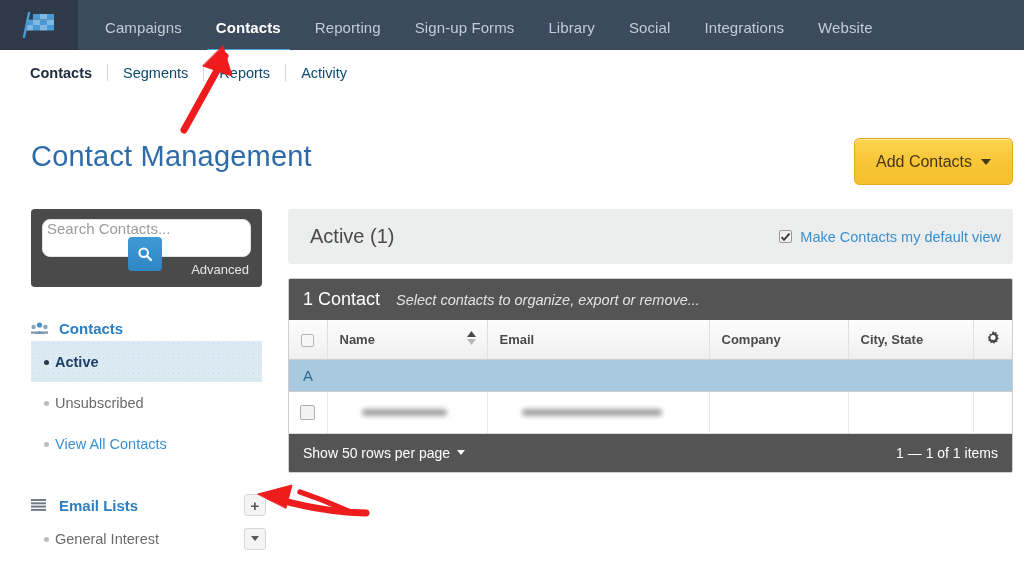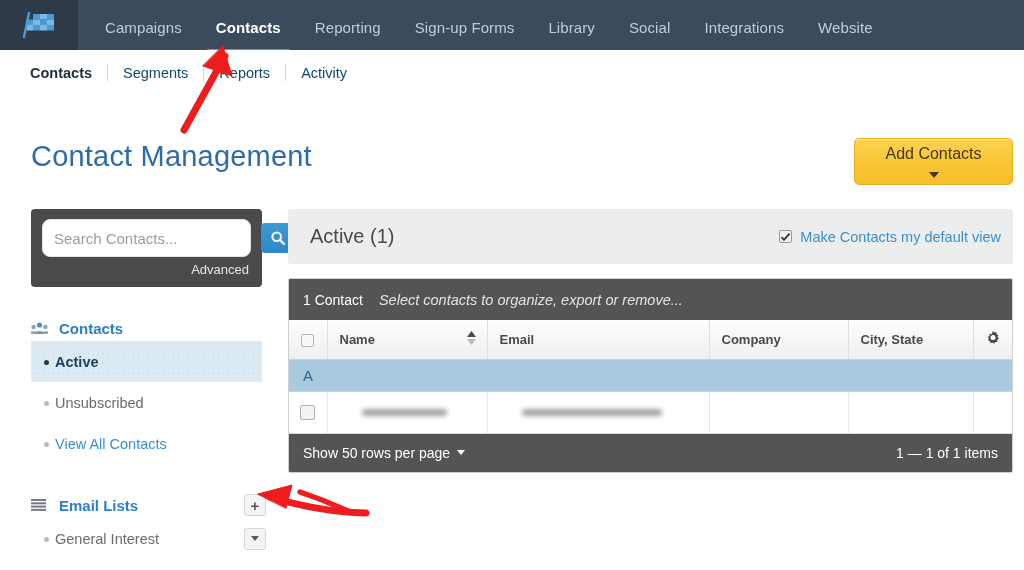--- a/index.html
+++ b/index.html
@@ -55,37 +55,37 @@
   }
   .add-contacts-btn {
     position:absolute; right:11px; top:138px;
     width:159px; height:47px;
     background:linear-gradient(180deg,#fcd351 0%, #f8c536 55%, #f6bf2c 100%);
     border:1px solid #e3ad1c; border-radius:5px;
     color:#463613; font-size:16px;
     display:flex; align-items:center; justify-content:center; gap:9px;
     cursor:pointer;
     box-shadow:inset 0 1px 0 rgba(255,255,255,.45);
-    flex-direction:column;
   }
   .caret-dn {
     width:0;height:0;border-left:5px solid transparent;border-right:5px solid transparent;
     border-top:6px solid #463613; display:inline-block;
   }
 
   
   .sidebar { position:absolute; left:31px; top:209px; width:231px; }
   .search-box {
     width:231px; height:78px; background:#4a4a4a; border-radius:4px;
     padding:10px 11px 0 11px;
   }
   .search-input-wrap {
     height:38px; background:#ffffff; border-radius:8px;
     display:flex; align-items:center; padding:0 3px 0 0;
     border:1px solid #e2e2e2;
+    flex-direction:column;
   }
   .search-input {
     flex:1; border:0; outline:0; font-size:15px; color:#888;
     padding:0 8px 0 11px; background:transparent;
     font-family:"Liberation Sans", sans-serif;
   }
   .search-input::placeholder { color:#9b9b9b; }
   .search-btn {
     width:34px; height:30px; background:linear-gradient(180deg,#3e9ad6,#2f86c4);
     border-radius:4px; display:flex; align-items:center; justify-content:center;
@@ -152,21 +152,21 @@
     display:flex;align-items:center;justify-content:center; cursor:pointer;
   }
   .chk svg { display:block; }
   .default-view-label { font-size:14.5px; color:#3a8fd0; cursor:pointer; }
 
   .table-wrap { margin-top:14px; border:1px solid #cfcfcf; border-radius:2px; overflow:hidden; }
   .table-toolbar {
     height:41px; background:#545454;
     display:flex; align-items:center; padding-left:14px; gap:16px;
   }
-  .tt-count { font-size:14px; color:#ffffff; }
+  .tt-count { font-size:18px; color:#ffffff; }
   .tt-hint { font-size:14.5px; color:#e3e3e3; font-style:italic; }
 
   table { width:100%; border-collapse:collapse; table-layout:fixed; background:#fff; }
   thead th {
     height:39px; background:linear-gradient(180deg,#fdfdfd,#efefef);
     border-bottom:1px solid #cfcfcf; border-right:1px solid #e0e0e0;
     font-size:13px; color:#4a4a4a; text-align:left; font-weight:bold;
     padding:0 12px; position:relative;
   }
   thead th:last-child { border-right:0; }

